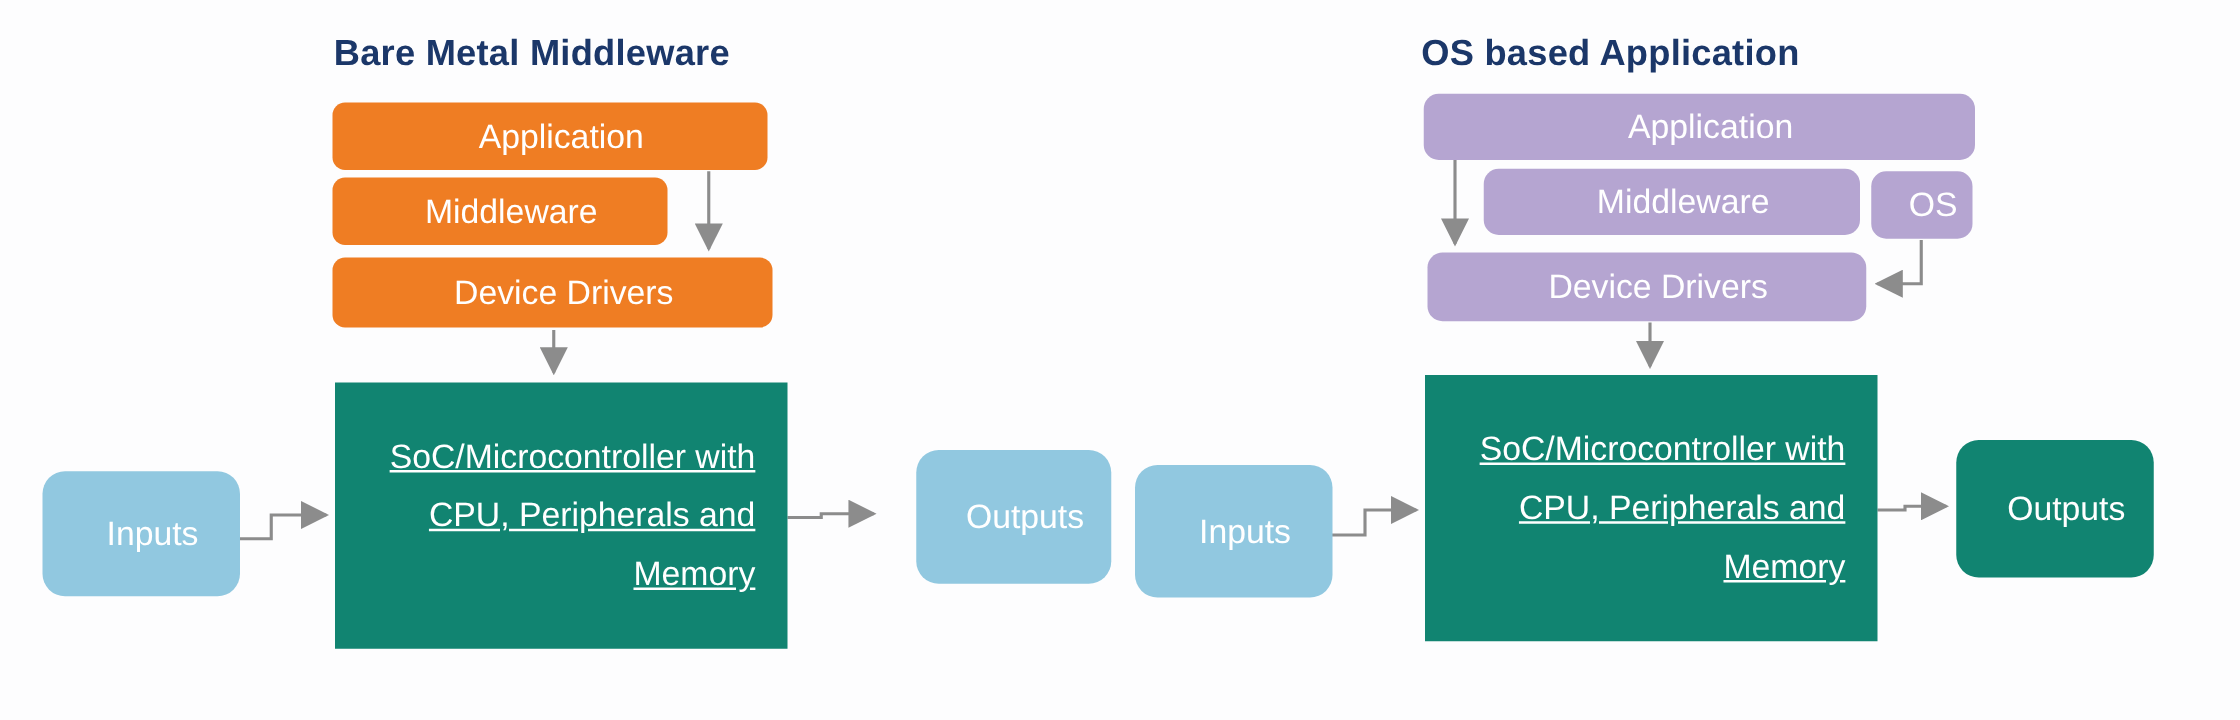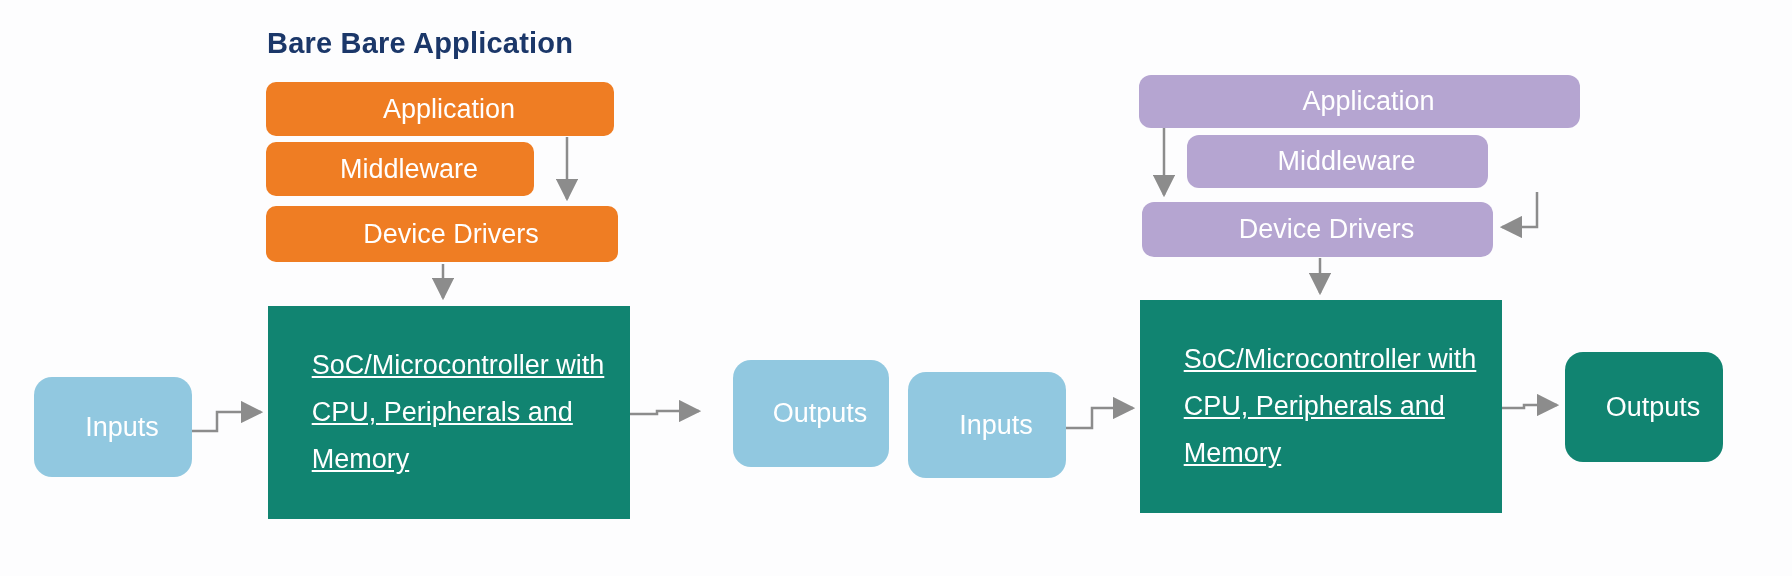--- a/index.html
+++ b/index.html
@@ -10,21 +10,21 @@
   }
   #arrows{position:absolute;left:0;top:0;width:1792px;height:576px;}
   .arrow{fill:none;stroke:var(--arrow,#8c8c8c);stroke-width:2.5;stroke-linejoin:miter;}
   .arrowhead{fill:var(--arrow,#8c8c8c);}
   .title{
     position:absolute;font-size:29px;font-weight:bold;
     color:var(--title-text,#1b3769);white-space:nowrap;letter-spacing:.2px;
   }
   .box{
     position:absolute;display:flex;align-items:center;justify-content:center;
-    color:var(--box-text,#ffffff);font-size:27px;text-align:left;
+    color:var(--box-text,#ffffff);font-size:27px;text-align:right;
     box-sizing:border-box;white-space:pre-line;line-height:47px;padding-left:18px;
   }
   .orange{background:var(--orange,#ef7d23);border-radius:10px;}
   .purple{background:var(--purple,#b5a5d1);border-radius:12px;}
   .teal{background:var(--teal,#118471);border-radius:0;text-decoration:underline;}
   .teal-rounded{background:var(--teal,#118471);border-radius:18px;}
   .blue{background:var(--light-blue,#91c8e0);border-radius:18px;margin-left:26px;}
 </style>
 </head>
 <body>
@@ -41,41 +41,43 @@
     <polyline class="arrow" points="443,264 443,298" marker-end="url(#ah)"></polyline>
     <polyline class="arrow" points="166,431 217,431 217,412 261,412" marker-end="url(#ah)"></polyline>
     <polyline class="arrow" points="630,414 657,414 657,411 699,411" marker-end="url(#ah)"></polyline>
     <polyline class="arrow" points="1164,128 1164,195" marker-end="url(#ah)"></polyline>
     <polyline class="arrow" points="1537,192 1537,227 1502,227" marker-end="url(#ah)"></polyline>
     <polyline class="arrow" points="1320,258 1320,293" marker-end="url(#ah)"></polyline>
     <polyline class="arrow" points="1040,428 1092,428 1092,408 1133,408" marker-end="url(#ah)"></polyline>
     <polyline class="arrow" points="1502,408 1524,408 1524,405 1557,405" marker-end="url(#ah)"></polyline>
   </svg>
 
-  <div class="title" style="left:267px;top:27px">Bare Bare Application</div>
+  <div class="title" style="left:267px;top:27px">Bare Metal Middleware</div>
 
   <div class="box orange" style="left:266px;top:82px;width:348px;height:54px">Application</div>
 
   <div class="box orange" style="left:266px;top:142px;width:268px;height:54px">Middleware</div>
 
   <div class="box orange" style="left:266px;top:206px;width:352px;height:56px">Device Drivers</div>
 
   <div class="box teal" style="left:268px;top:306px;width:362px;height:213px">SoC/Microcontroller with
 CPU, Peripherals and
 Memory</div>
 
   <div class="box blue" style="left:8px;top:377px;width:158px;height:100px">Inputs</div>
 
   <div class="box blue" style="left:707px;top:360px;width:156px;height:107px">Outputs</div>
 
+  <div class="title" style="left:1137px;top:27px">OS based Application</div>
 
   <div class="box purple" style="left:1139px;top:75px;width:441px;height:53px">Application</div>
 
   <div class="box purple" style="left:1187px;top:135px;width:301px;height:53px">Middleware</div>
 
+  <div class="box purple" style="left:1497px;top:137px;width:81px;height:54px">OS</div>
 
   <div class="box purple" style="left:1142px;top:202px;width:351px;height:55px">Device Drivers</div>
 
   <div class="box teal" style="left:1140px;top:300px;width:362px;height:213px">SoC/Microcontroller with
 CPU, Peripherals and
 Memory</div>
 
   <div class="box blue" style="left:882px;top:372px;width:158px;height:106px">Inputs</div>
 
   <div class="box teal-rounded" style="left:1565px;top:352px;width:158px;height:110px">Outputs</div>

